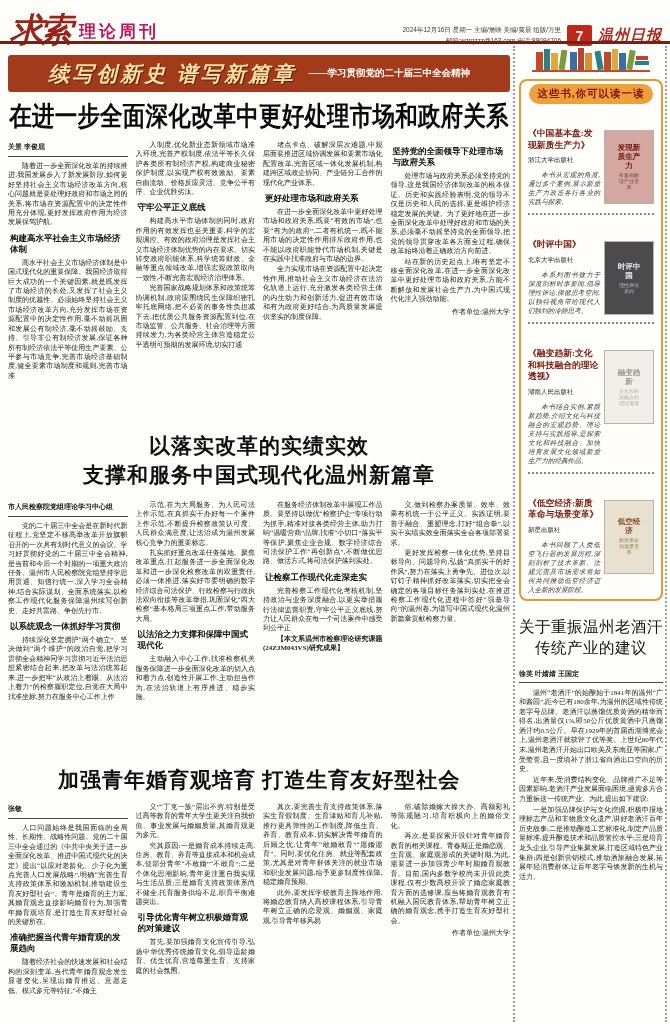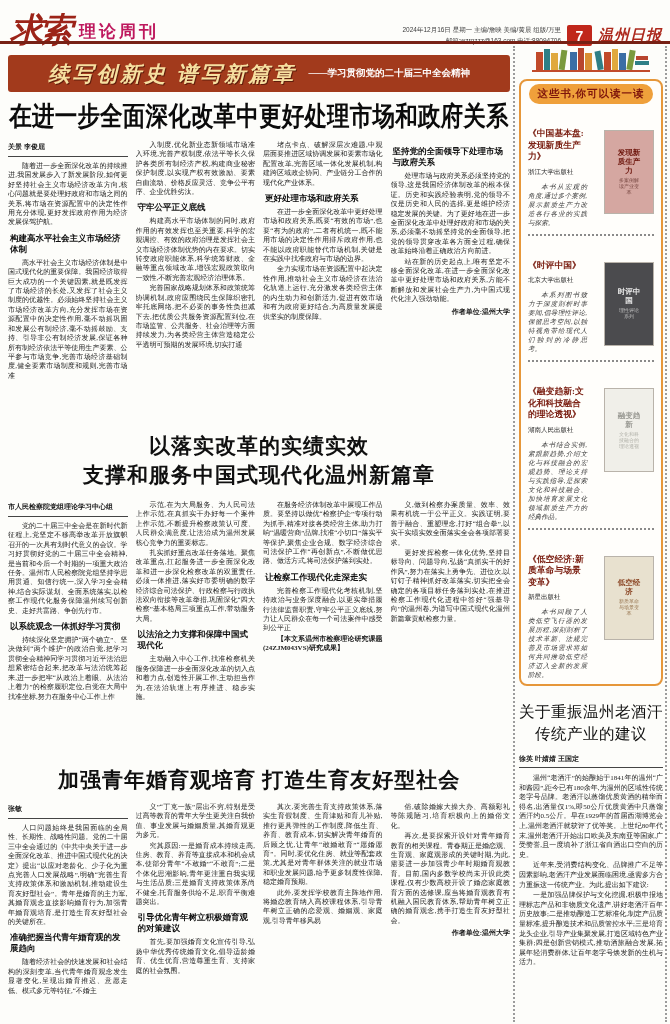--- a/index.html
+++ b/index.html
@@ -41,40 +41,40 @@
   .cols { display:flex; gap:8px; }
   .col { flex:1; min-width:0; overflow:hidden; }
   .cols-a { margin-top:12px; height:276px; }
   .cols-b { height:250px; }
   .cols-c { height:226px; }
   .col p { font-size:7px; line-height:9.4px; text-align:justify; text-indent:2em; color:#1c1c1c; margin-bottom:1px; }
   .subhead { font-family:"Liberation Sans",sans-serif; font-weight:bold; font-size:8.5px; line-height:11px;
     text-align:left; margin:5px 2px 4px; color:#0f0f0f; }
   .byline { font-family:"Liberation Sans",sans-serif; font-size:7px; font-weight:bold; color:#222;
     border-bottom:1px solid #444; padding:1px 0 4px; margin-bottom:5px; }
-  .author-note { text-align:right !important; text-indent:0 !important; margin-top:3px;font-weight:bold; }
+  .author-note { text-align:right !important; text-indent:0 !important; margin-top:3px; }
   .research-note { font-weight:bold; }
 
   .headline2 { margin:15px 0 11px; font-size:21px; font-weight:bold; color:#101010;
     text-align:center; line-height:29px; letter-spacing:1px; }
   .headline3 { margin:15px 0 9px; font-size:21px; font-weight:bold; color:#101010;
     text-align:center; letter-spacing:1px; }
 
   
   .sidebar { position:absolute; left:519px; top:46px; width:144px; }
   .books-icon-wrap { text-align:center; margin-bottom:3px; }
   .book-box { border:2px solid #e6973a; border-radius:8px; padding:6px 7px 5px; background:#fffefb; }
   .box-header { background:#efa03b; color:#7e150c; font-weight:bold; font-size:10.5px; text-align:center;
     border-radius:10px; padding:3px 0; margin:-3px 1px 7px; letter-spacing:1px; }
-  .book { display:flex; gap:17px;margin-top:24px; }
+  .book { display:flex; gap:4px;margin-top:24px; }
   .book-info { flex:1; min-width:0; }
   .book-title { font-size:8.8px; font-weight:bold; color:#7c2114; line-height:11.5px; }
   .book-pub { font-size:6.5px; color:#1f1f1f; margin:5px 0 5px; font-family:"Liberation Sans",sans-serif; }
   .book-desc { font-size:6.6px; line-height:9px; color:#3a3a3a; text-align:justify; text-indent:2em; font-style:italic; }
-  .book-cover { width:50px; flex:0 0 50px; height:84px; margin-top:2px; border:1px solid #b9b3aa;
+  .book-cover { width:50px; flex:0 0 50px; height:74px; margin-top:2px; border:1px solid #b9b3aa;
     display:flex; flex-direction:column; align-items:center; justify-content:center; gap:3px; padding:12px; }
   .cover-t1 { font-weight:bold; font-size:7.5px; text-align:center; line-height:9px; }
   .cover-t2 { font-size:5px; text-align:center; line-height:6px; }
   .cover-0 { background:#d5a7a1; } .cover-0 .cover-t1 { color:#6d150c; } .cover-0 .cover-t2 { color:#7a4a44; }
   .cover-1 { background:#4b4b4e; } .cover-1 .cover-t1 { color:#e8e8e8; } .cover-1 .cover-t2 { color:#bdbdbd; }
   .cover-2 { background:#f0efe9; } .cover-2 .cover-t1 { color:#9a9a94; } .cover-2 .cover-t2 { color:#b0b0a8; }
   .cover-3 { background:#e8e1cf; } .cover-3 .cover-t1 { color:#8a4524; } .cover-3 .cover-t2 { color:#9b7a55; }
   .book-sep { border-top:2px dotted #8a8a8a; margin:7px 0; height:0; }
 
   .wine { margin-top:15px; }

